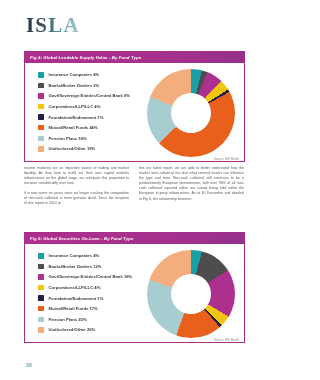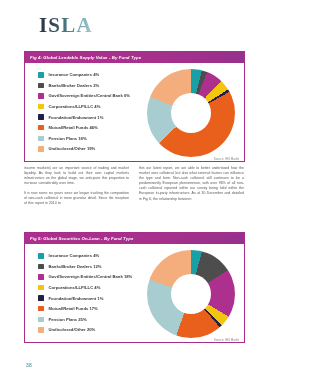--- a/index.html
+++ b/index.html
@@ -5,21 +5,21 @@
   html,body{margin:0;padding:0;}
   body{
     width:269px;height:380px;background:#ffffff;
     font-family:"Liberation Sans", sans-serif;
     overflow:hidden;position:relative;
   }
   .page{position:relative;width:269px;height:380px;box-sizing:border-box;}
 
   
   .logo{
-    position:absolute;left:39px;top:15px;
+    position:absolute;left:26px;top:15px;
     font-family:"Liberation Serif", serif;
     font-size:21px;font-weight:700;letter-spacing:1.2px;
     line-height:1;
     background:linear-gradient(90deg,#2d3a4a 0%,#2d3a4a 18%,#4a7c86 52%,#7fb3b8 82%,#a9cdd0 100%);
     -webkit-background-clip:text;background-clip:text;
     color:transparent;-webkit-text-fill-color:transparent;
     white-space:nowrap;
   }
 
   

